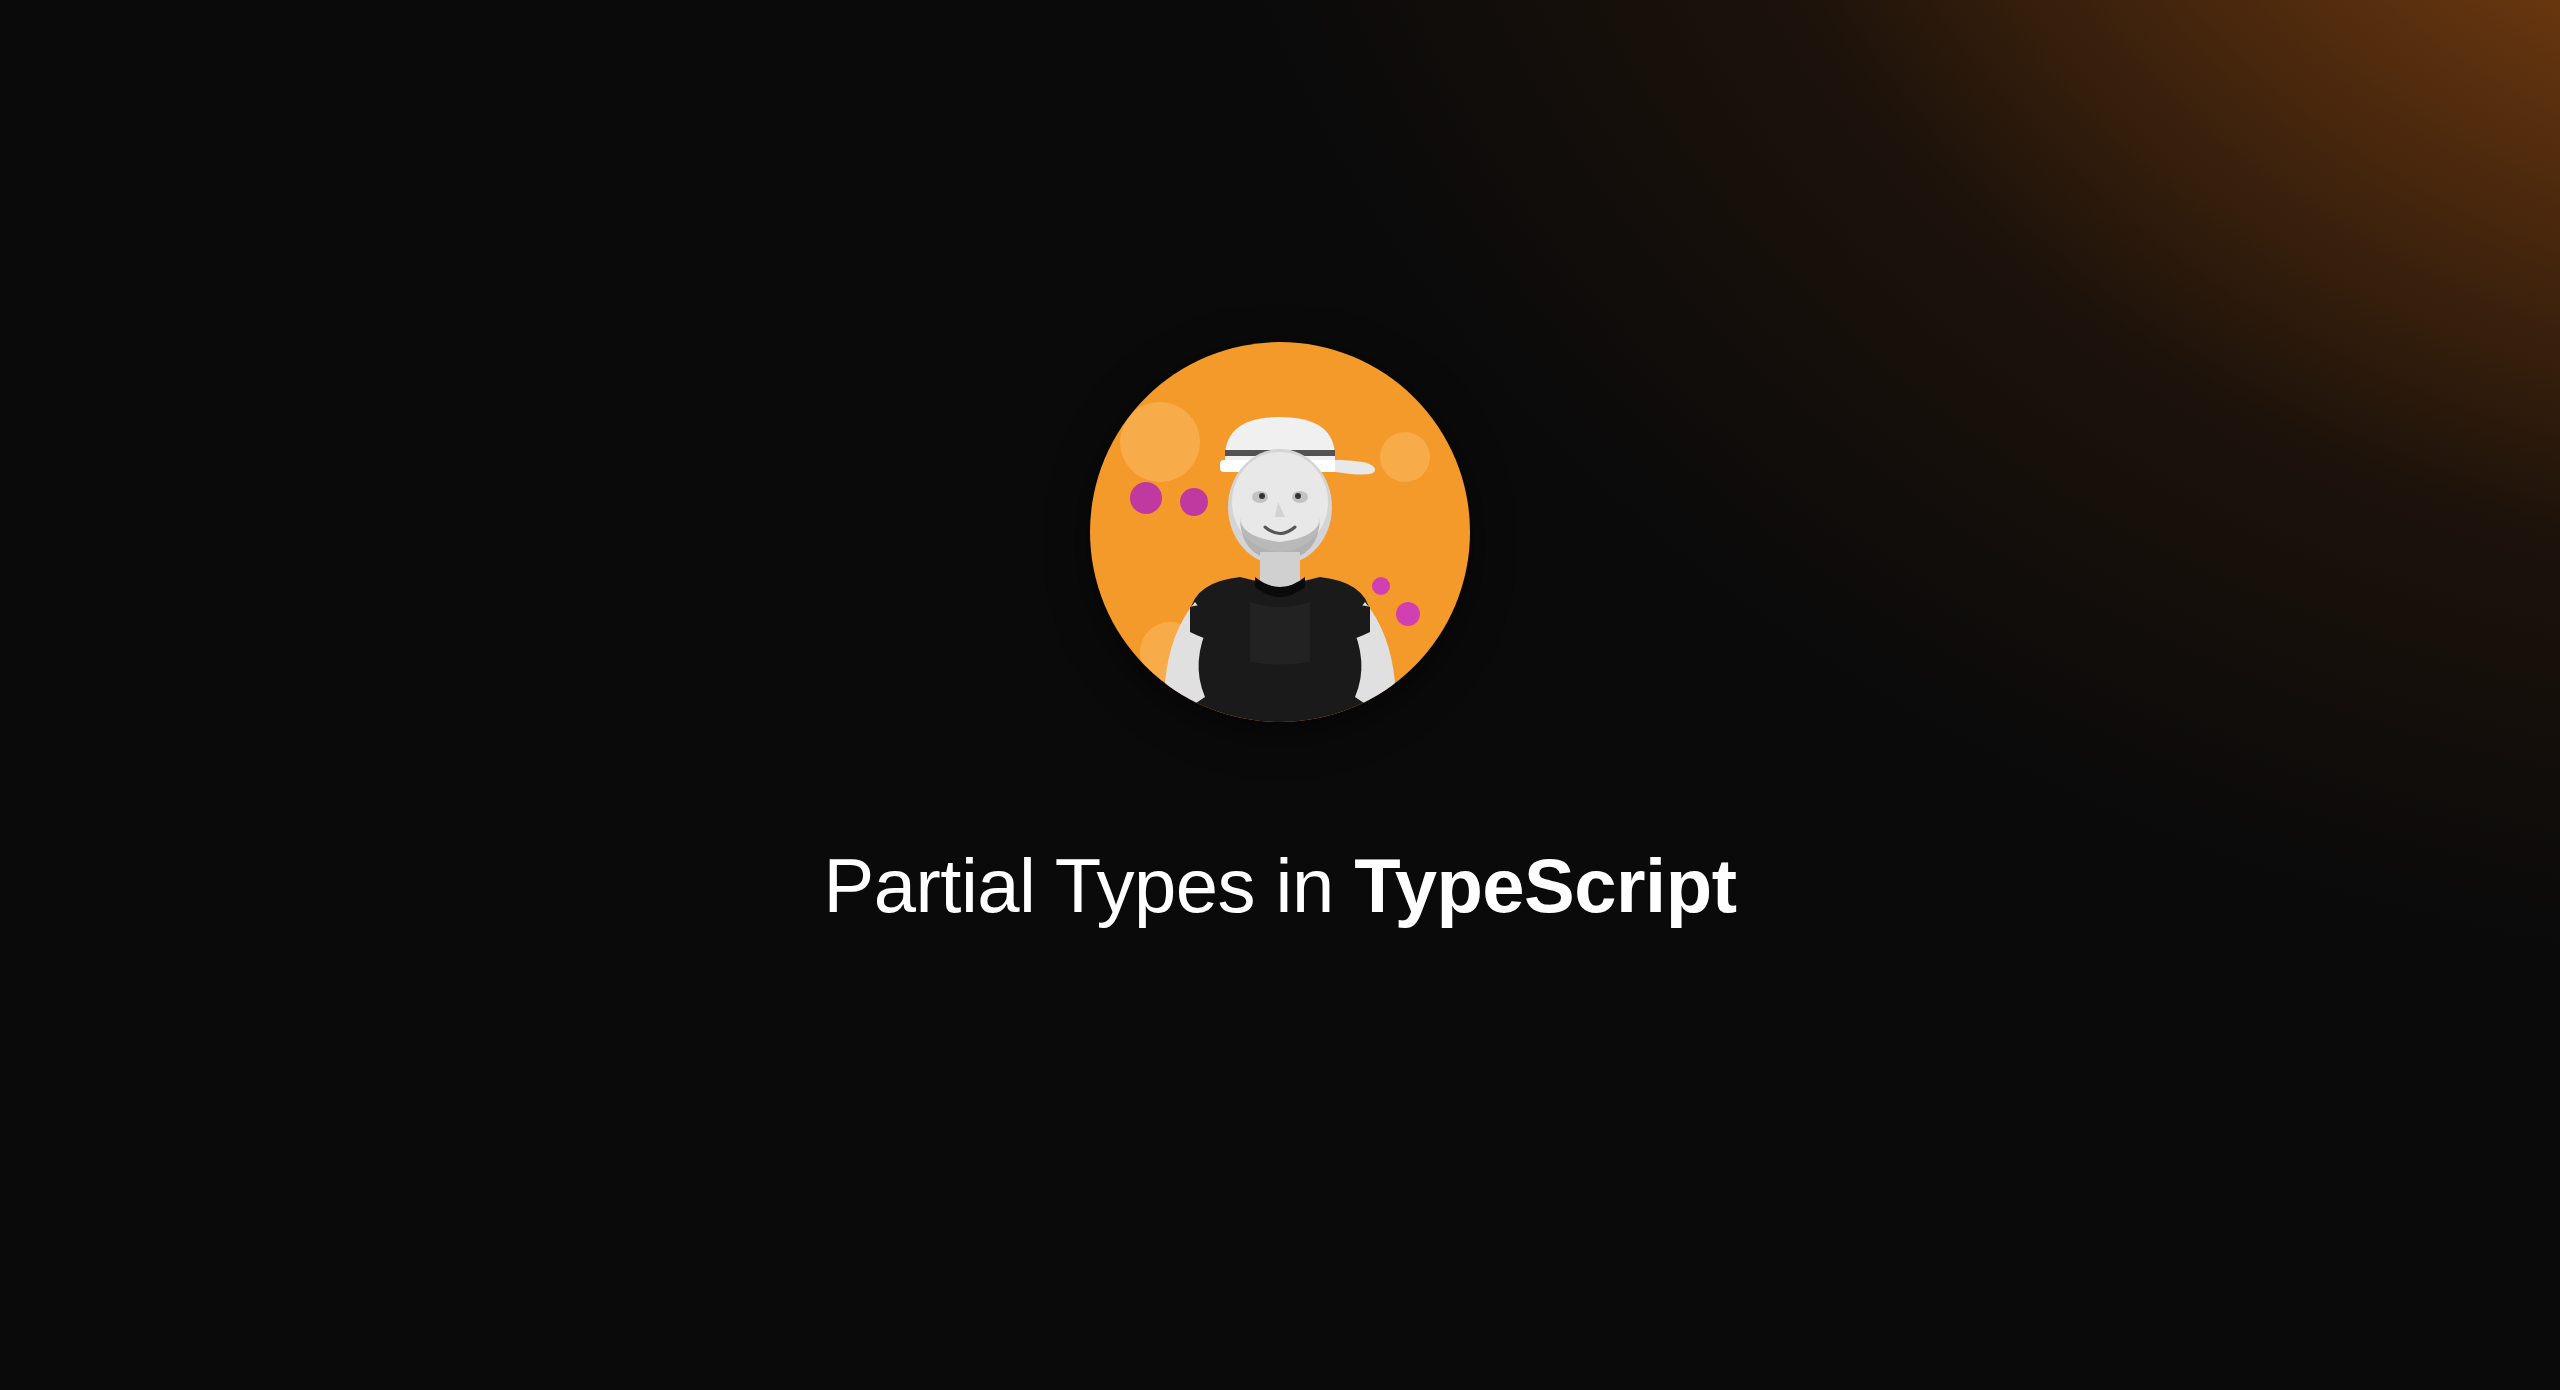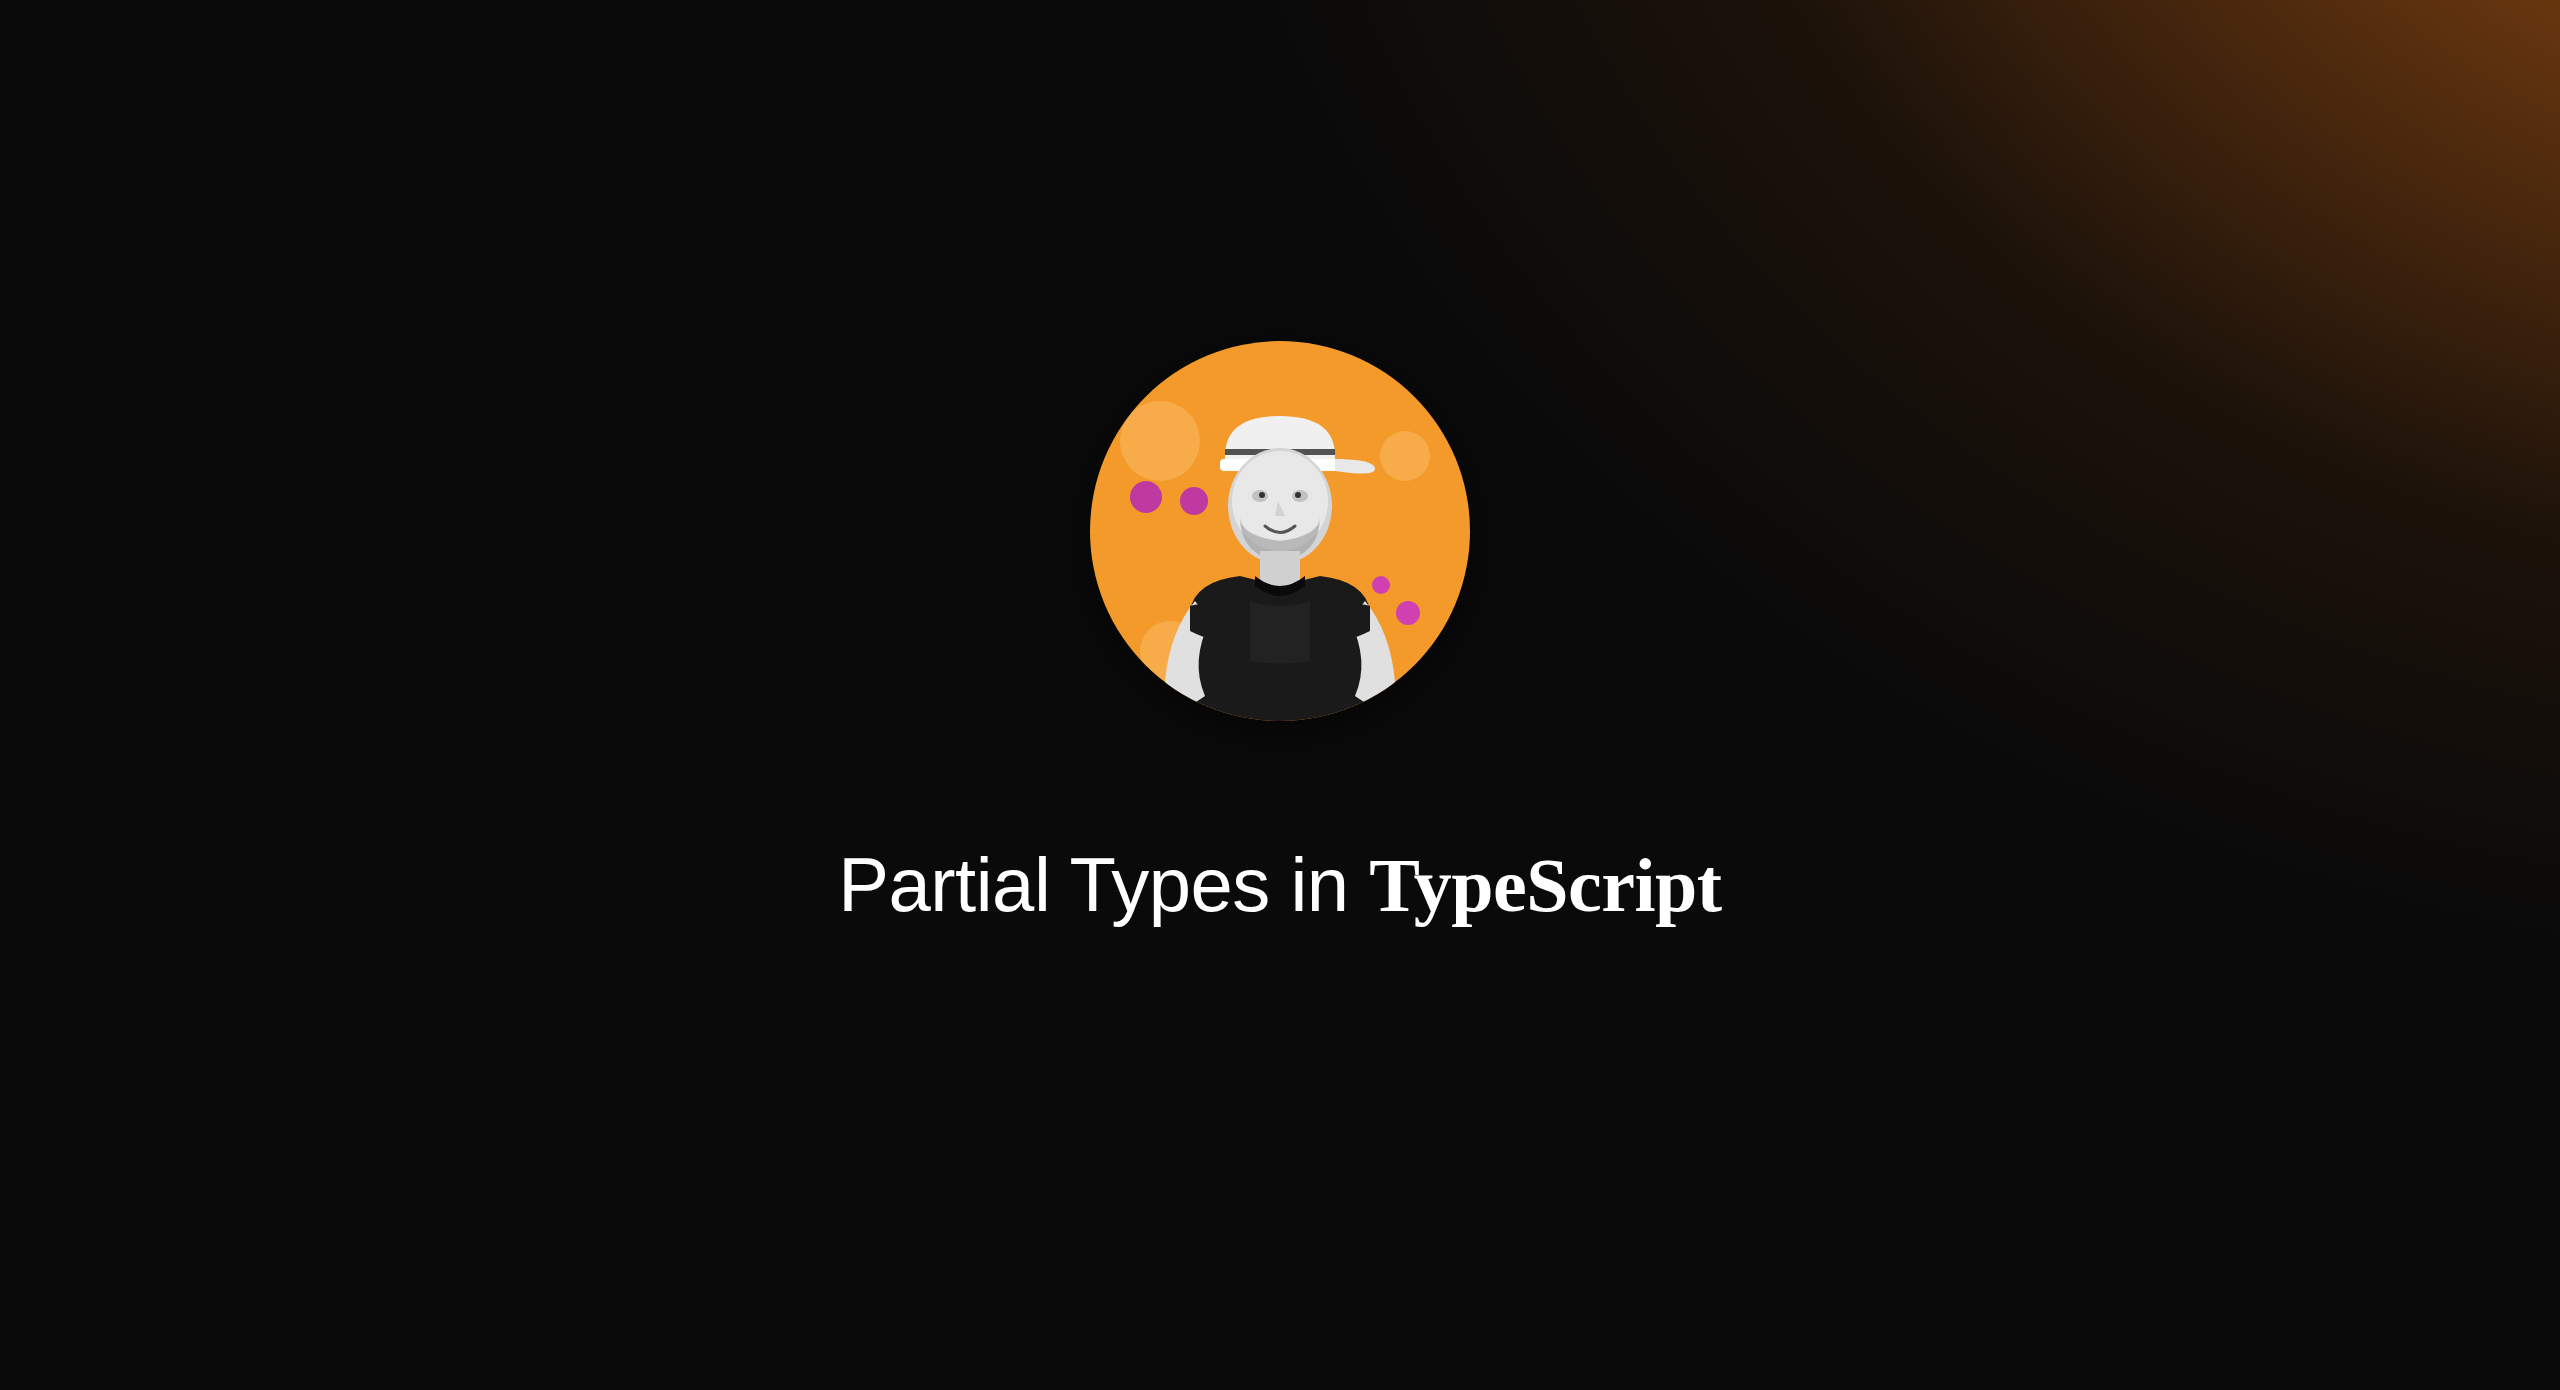--- a/index.html
+++ b/index.html
@@ -85,21 +85,20 @@
     .title {
       color: #ffffff;
       font-size: 76px;
       font-weight: 400;
       letter-spacing: -0.5px;
       text-align: center;
     }
 
     .title strong {
       font-weight: 700;
-      font-family: Liberation Serif, serif;
     }
   </style>
 </head>
 <body>
 
 <div class="gradient-overlay"></div>
 
 <div class="content">
 
   <div class="avatar-container">

